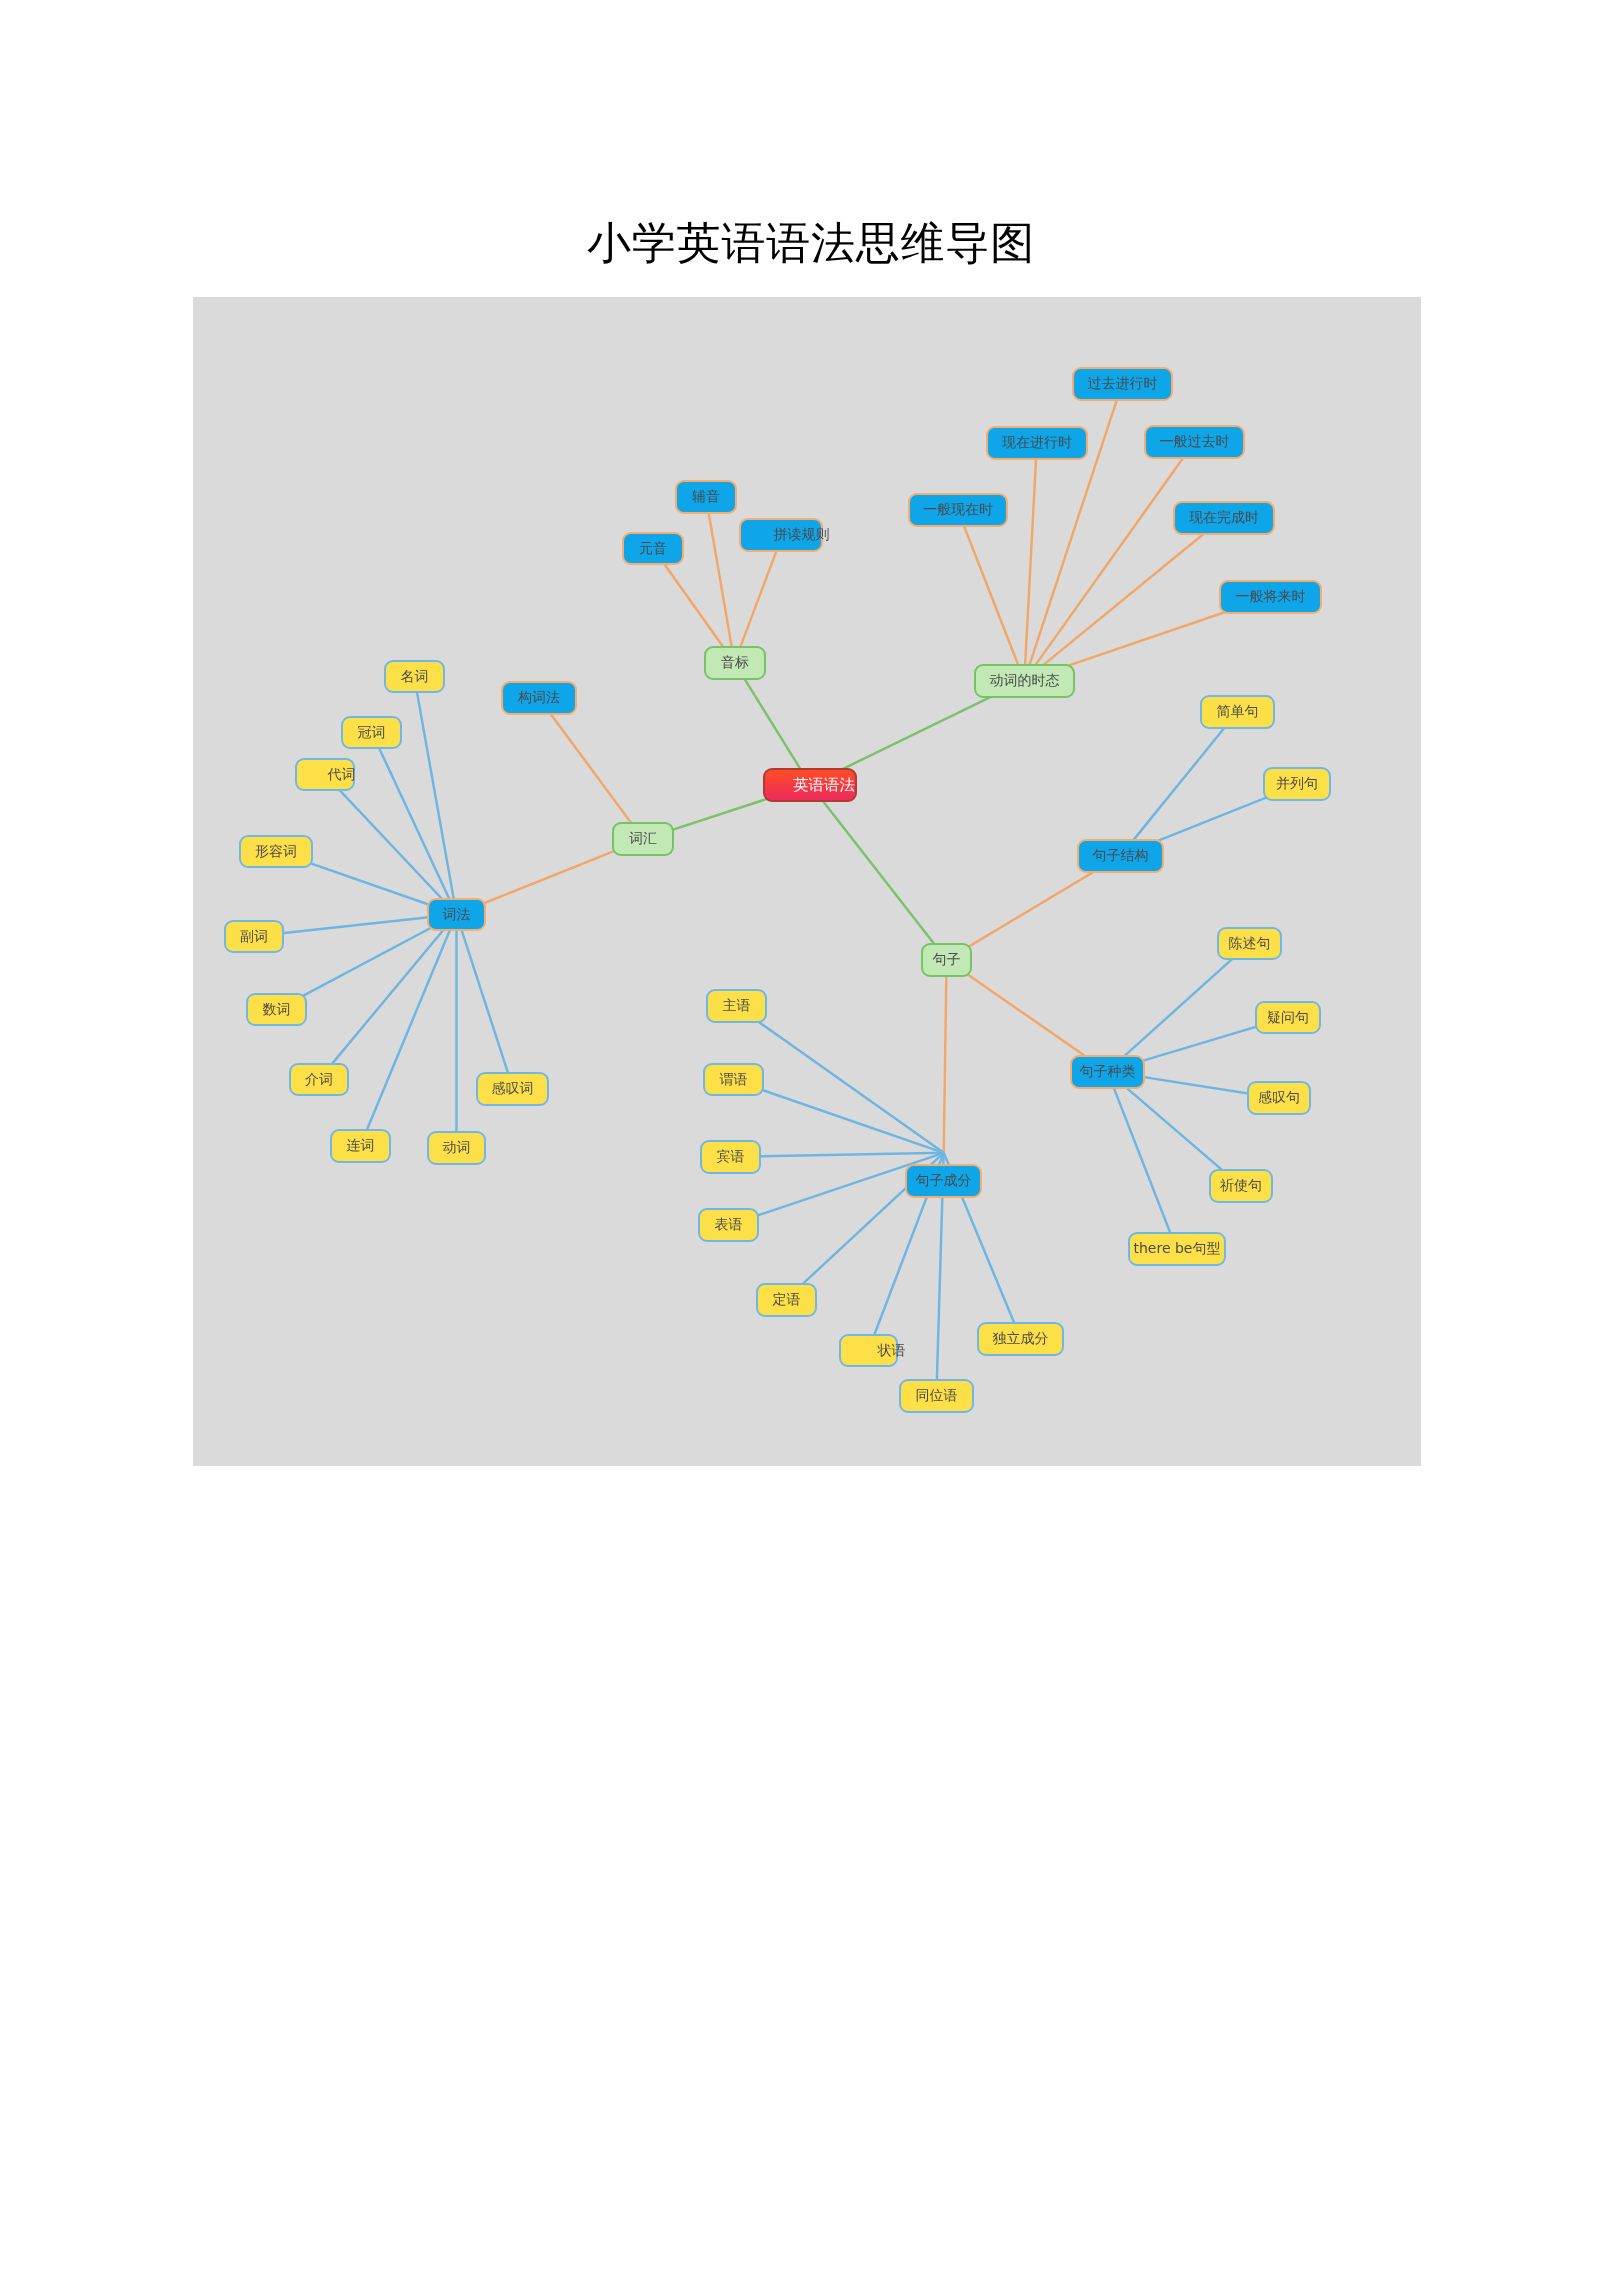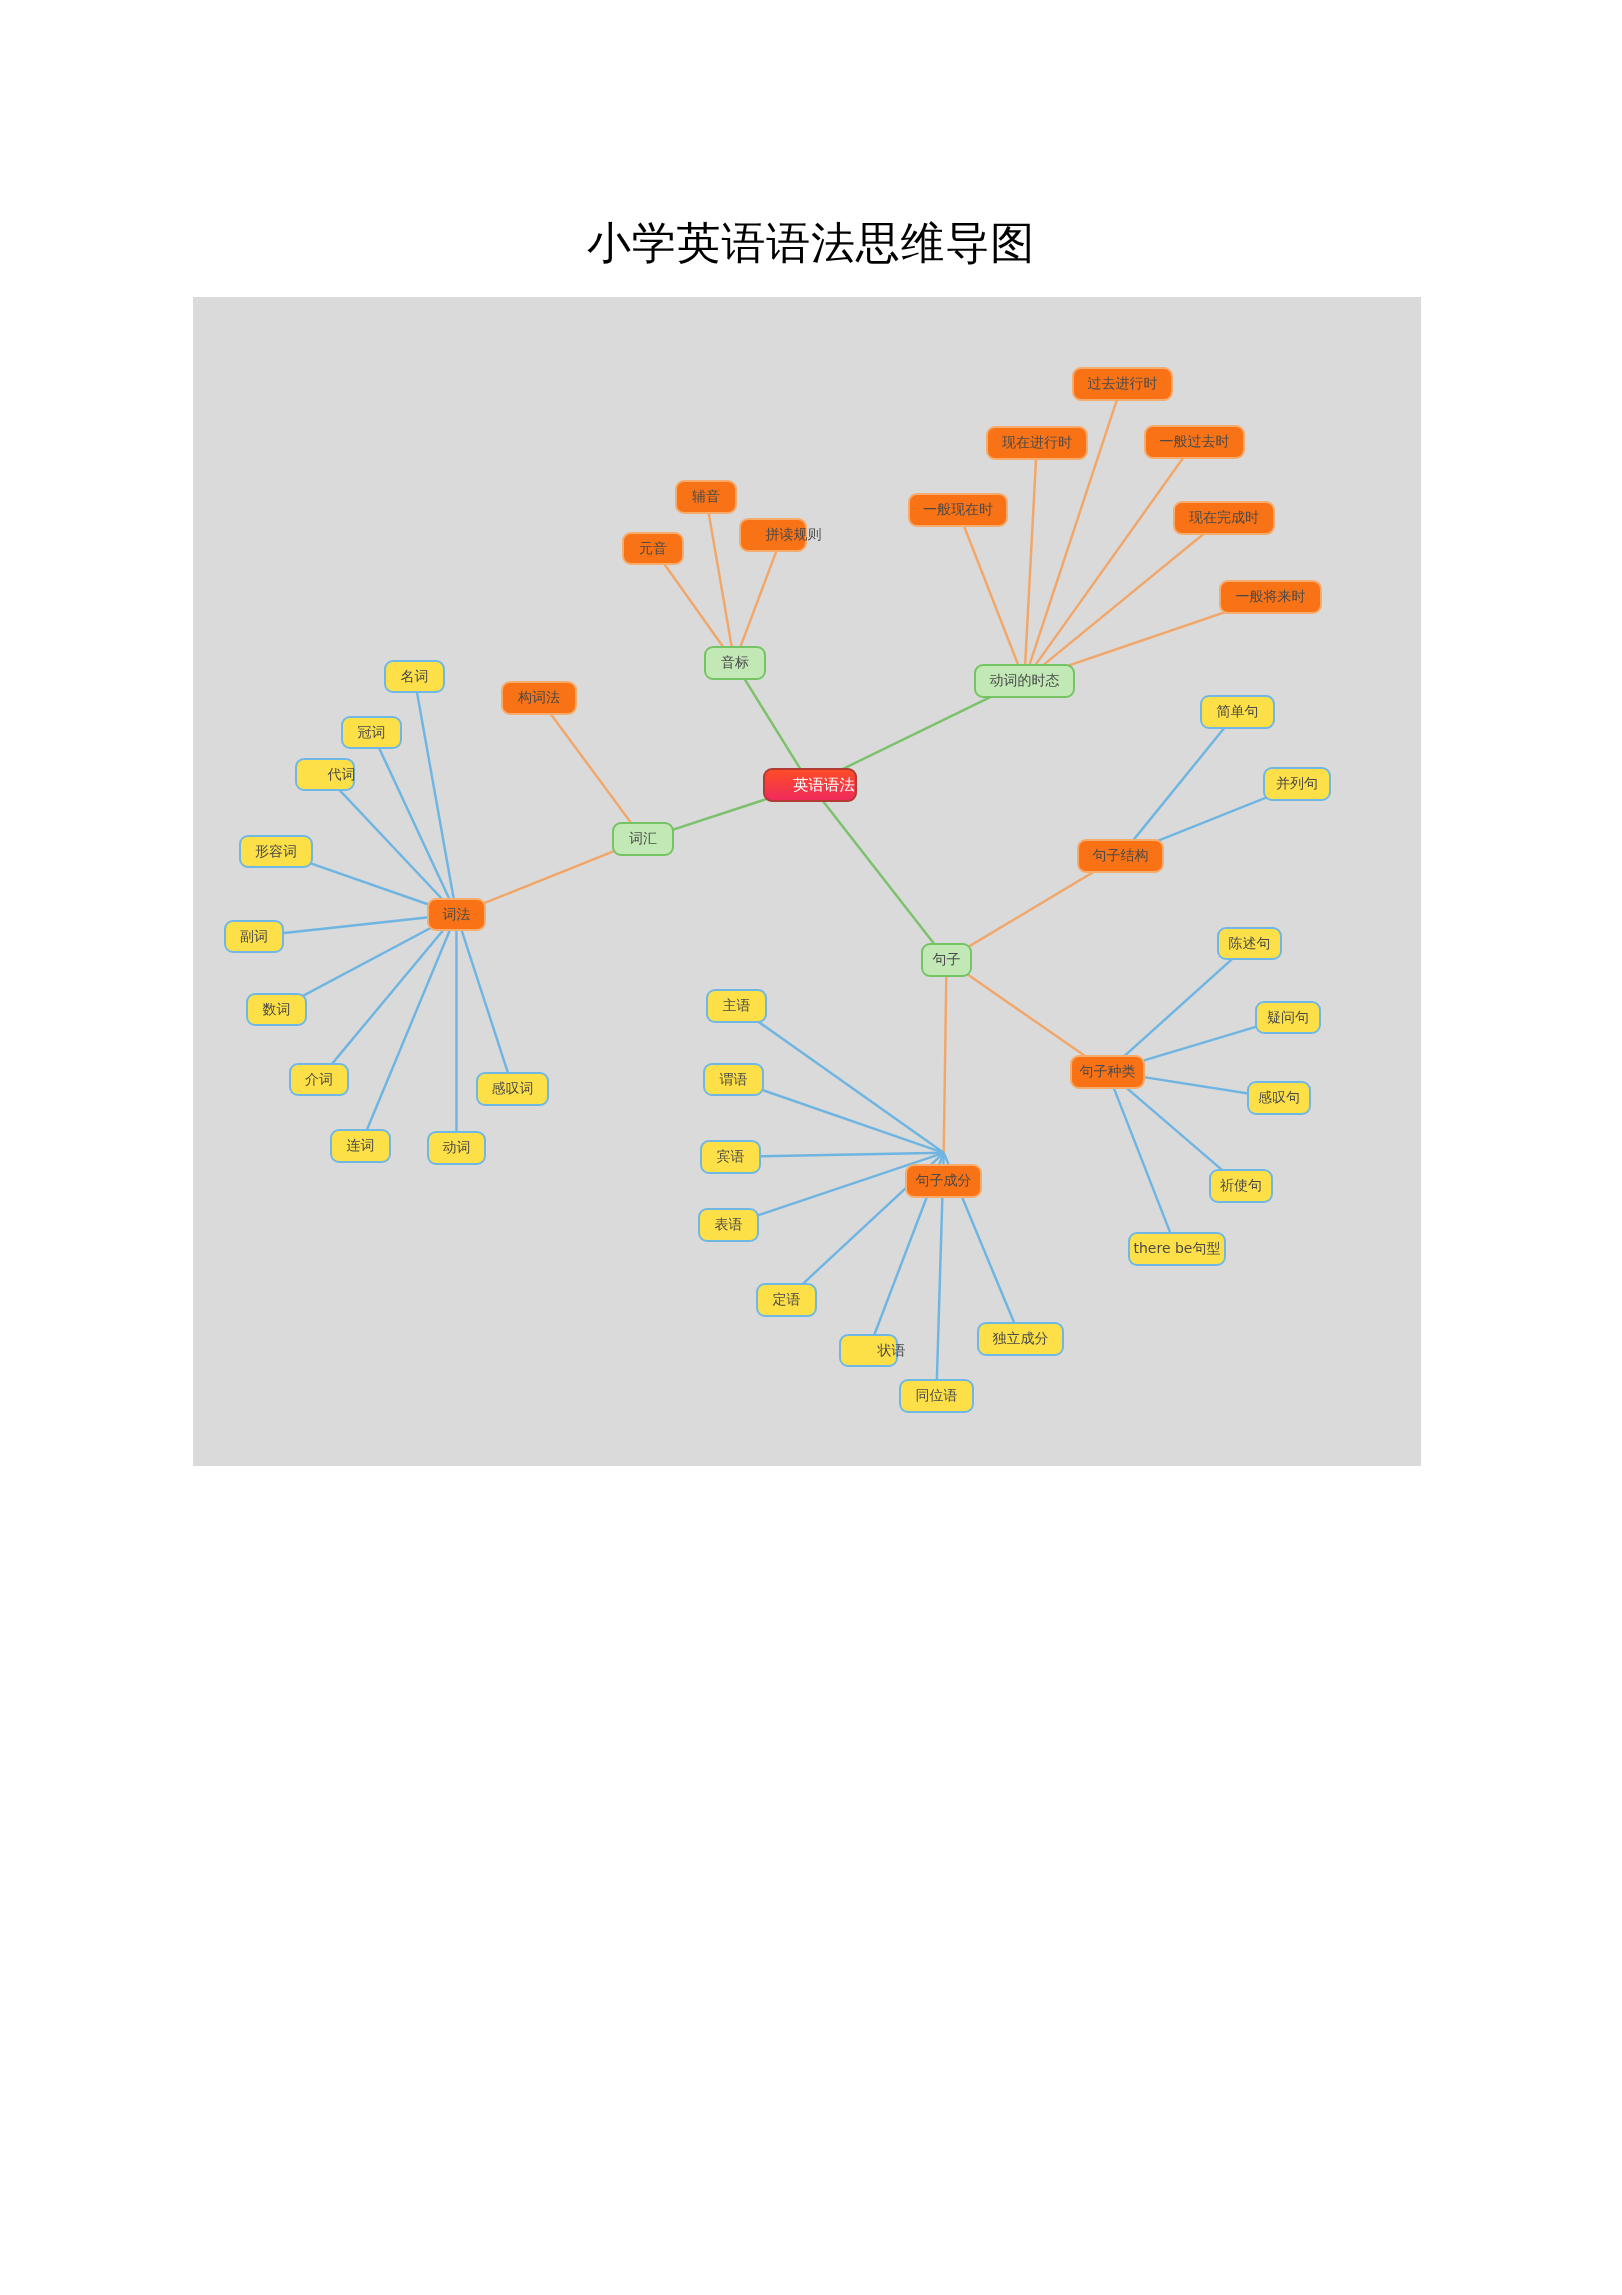--- a/index.html
+++ b/index.html
@@ -59,21 +59,21 @@
       background: linear-gradient(#ff4c26, #ee2a5c);
       border-color: #b03a34;
       color: #ffffff;
       font-size: 15.5px;
     }
     .node.green {
       background: #c2e8b5;
       border-color: #74c464;
     }
     .node.orange {
-      background: #f97316;
+      background: #0ea5e9;
       border-color: #f5ac6c;
     }
     .node.blue {
       background: #fde047;
       border-color: #6fb8e6;
     }
   </style>
 </head>
 <body>
 
@@ -142,21 +142,21 @@
     </div>
     <div class="node green" style="left: 921px; top: 943px; width: 51px; height: 34px;">
       <span>句子</span>
     </div>
     <div class="node orange" style="left: 675px; top: 480px; width: 62px; height: 34px;">
       <span>辅音</span>
     </div>
     <div class="node orange" style="left: 622px; top: 532px; width: 62px; height: 33px;">
       <span>元音</span>
     </div>
-    <div class="node orange" style="left: 739px; top: 518px; width: 68px; height: 34px; padding-left: 41px;">
+    <div class="node orange" style="left: 739px; top: 518px; width: 84px; height: 34px; padding-left: 41px;">
       <span>拼读规则</span>
     </div>
     <div class="node orange" style="left: 1072px; top: 367px; width: 101px; height: 34px;">
       <span>过去进行时</span>
     </div>
     <div class="node orange" style="left: 986px; top: 426px; width: 102px; height: 34px;">
       <span>现在进行时</span>
     </div>
     <div class="node orange" style="left: 1144px; top: 425px; width: 101px; height: 34px;">
       <span>一般过去时</span>

